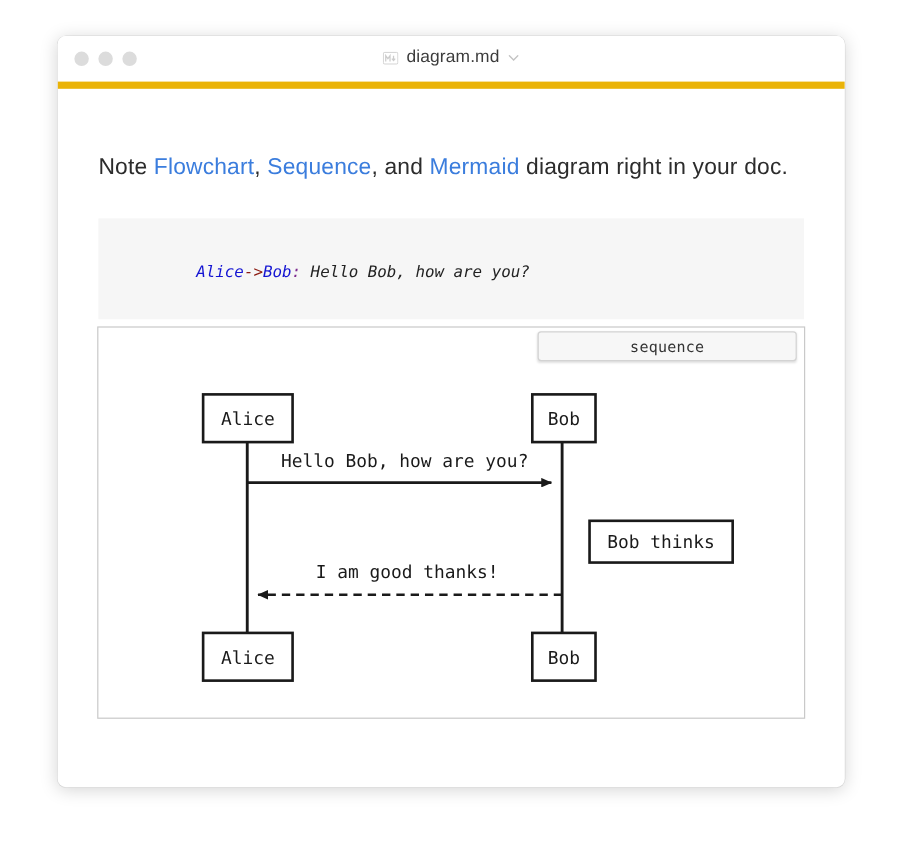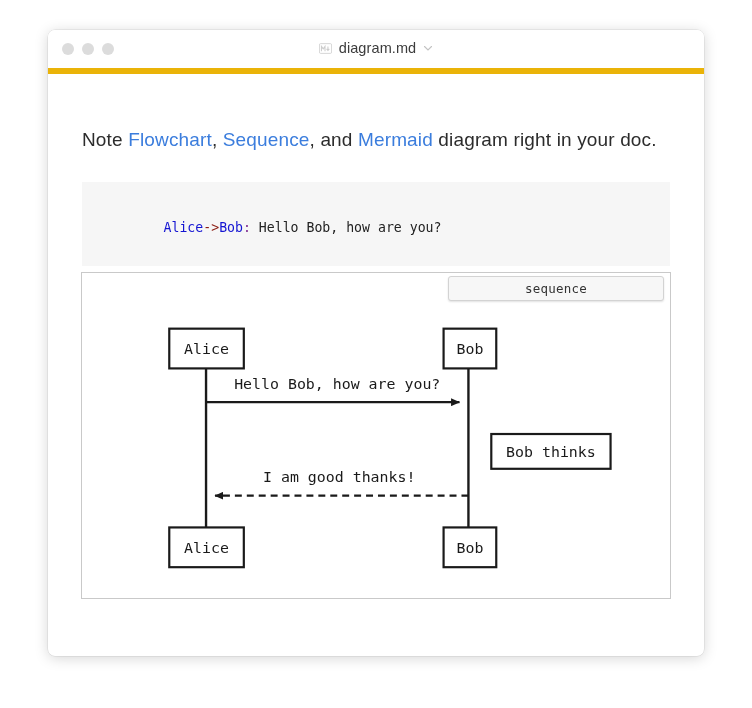--- a/index.html
+++ b/index.html
@@ -101,20 +101,21 @@
   
   .code-block {
     position: absolute;
     left: 34px;
     top: 108px;
     width: 588px;
     height: 84px;
     background: #f6f6f6;
     padding: 10px 0 0 0;
     box-sizing: border-box;
+    font-style: italic;
   }
   .code-line {
     font-family: "DejaVu Sans Mono", "Liberation Mono", monospace;
     font-size: 13.2px;
     line-height: 24px;
     padding-left: 18px;
     white-space: pre;
     color: #222222;
   }
   .tk-actor   { color: #1414d2; }

